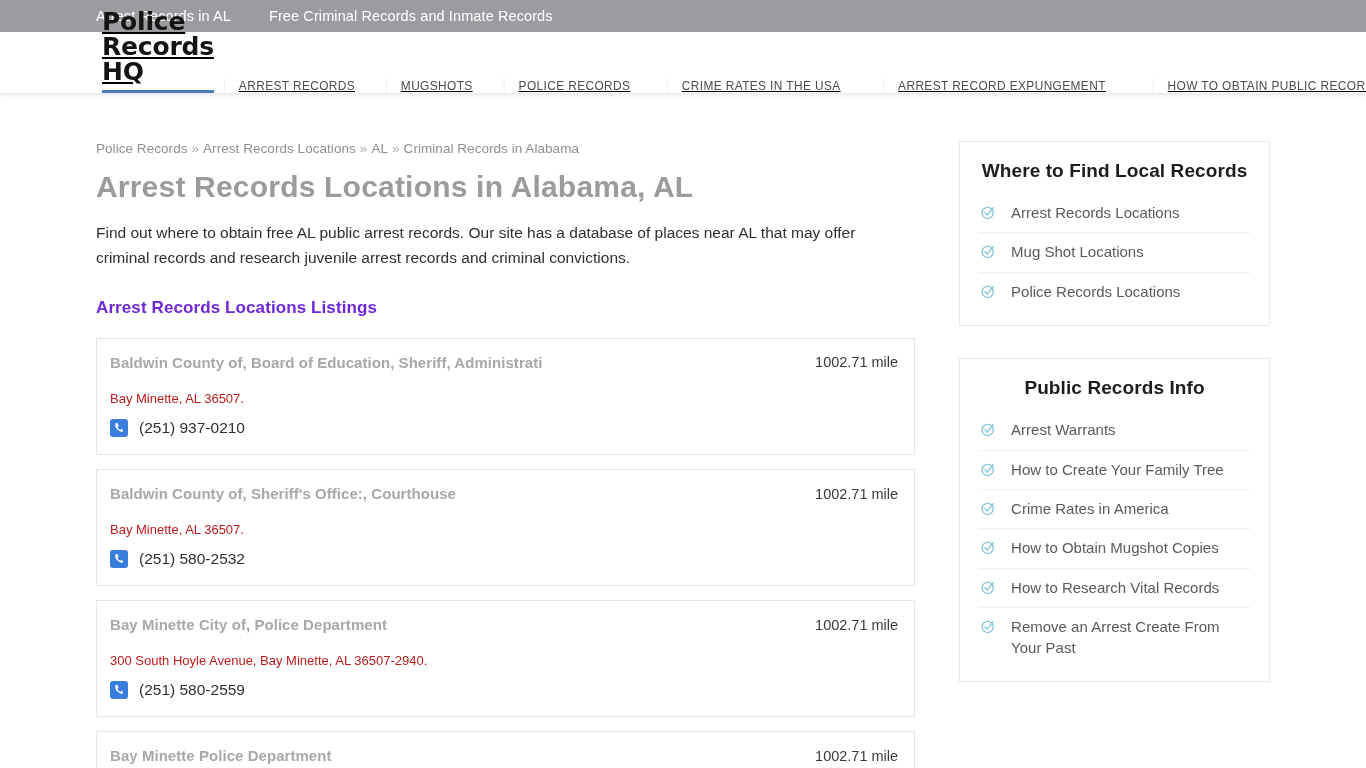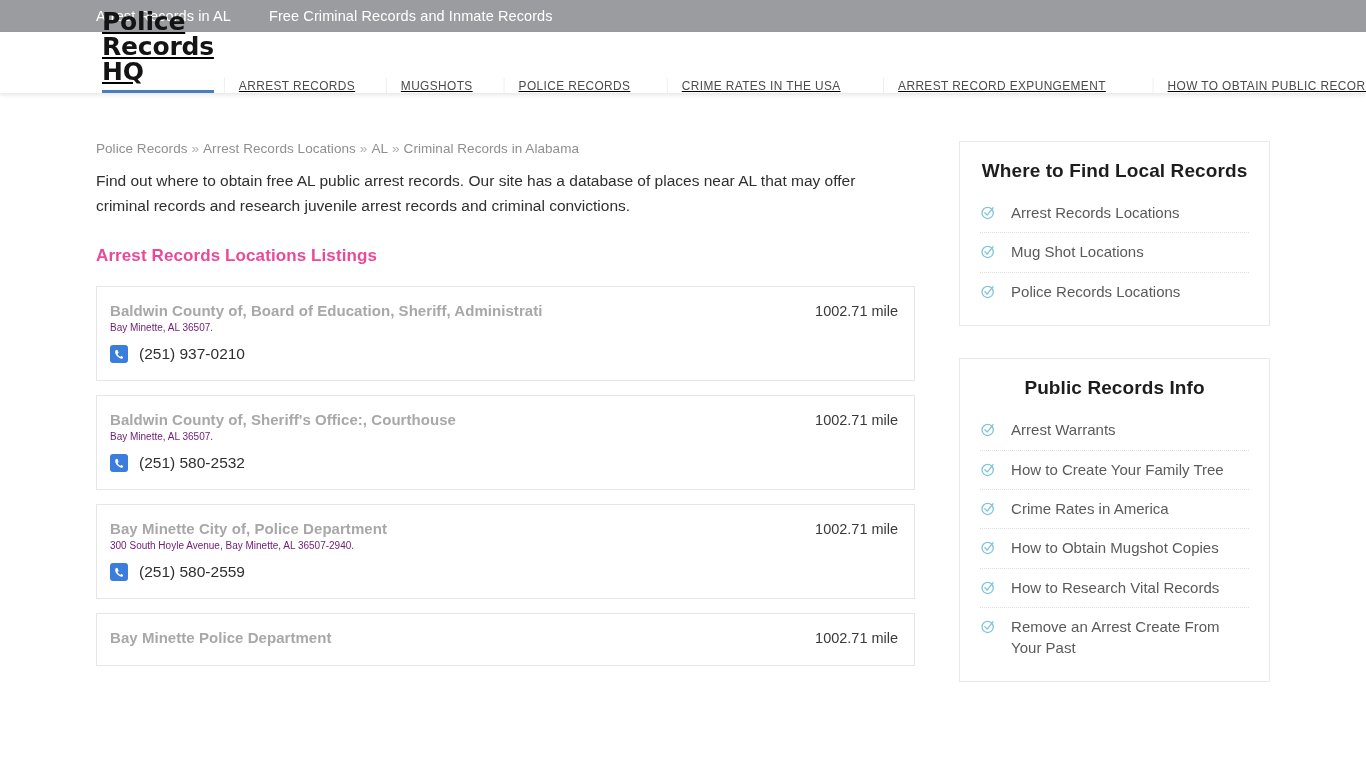--- a/index.html
+++ b/index.html
@@ -122,21 +122,21 @@
     line-height:1.62;
     max-width:790px;
     margin-bottom:28px;
   }
 
   h2.section-title{
     font-family:"Liberation Sans Narrow","Liberation Sans", sans-serif;
     font-stretch:condensed;
     font-weight:700;
     font-size:17px;
-    color:#ec4899;
+    color:#6d28d9;
     letter-spacing:0.1px;
     margin-bottom:20px;
   }
 
   
   .listing{
     border:1px solid #e6e6e6;
     background:#ffffff;
     padding:14px 16px 17px 13px;
     margin-bottom:14px;
@@ -161,23 +161,23 @@
     font-family:"Liberation Sans", sans-serif;
     font-size:14.5px;
     color:#3a3a3a;
     white-space:nowrap;
     padding-left:18px;
     padding-top:0px;
   }
   .listing-addr{
     font-family:"Liberation Sans Narrow","Liberation Sans", sans-serif;
     font-stretch:condensed;
-    font-size:10px;
-    color:#701a75;
-    margin-top:0;
+    font-size:13px;
+    color:#b91c1c;
+    margin-top:18px;
     line-height:1.35;
   }
   .listing-phone{
     display:flex;
     align-items:center;
     margin-top:11px;
   }
   .phone-icon{
     width:18px; height:18px;
     background:#3b7ddd;
@@ -260,20 +260,21 @@
 </div>
 
 <div class="page">
 
   <div class="content">
 
     <div class="breadcrumb">
       <a href="#">Police Records</a><span class="sep">»</span><a href="#">Arrest Records Locations</a><span class="sep">»</span><a href="#">AL</a><span class="sep">»</span><a href="#">Criminal Records in Alabama</a>
     </div>
 
+    <h1 class="page-title">Arrest Records Locations in Alabama, AL</h1>
 
     <p class="intro">Find out where to obtain free AL public arrest records. Our site has a database of places near AL that may offer criminal records and research juvenile arrest records and criminal convictions.</p>
 
     <h2 class="section-title">Arrest Records Locations Listings</h2>
 
     <div class="listing-list">
 
       <div class="listing">
         <div class="listing-head">
           <a class="listing-name" href="#">Baldwin County of, Board of Education, Sheriff, Administrati</a>

